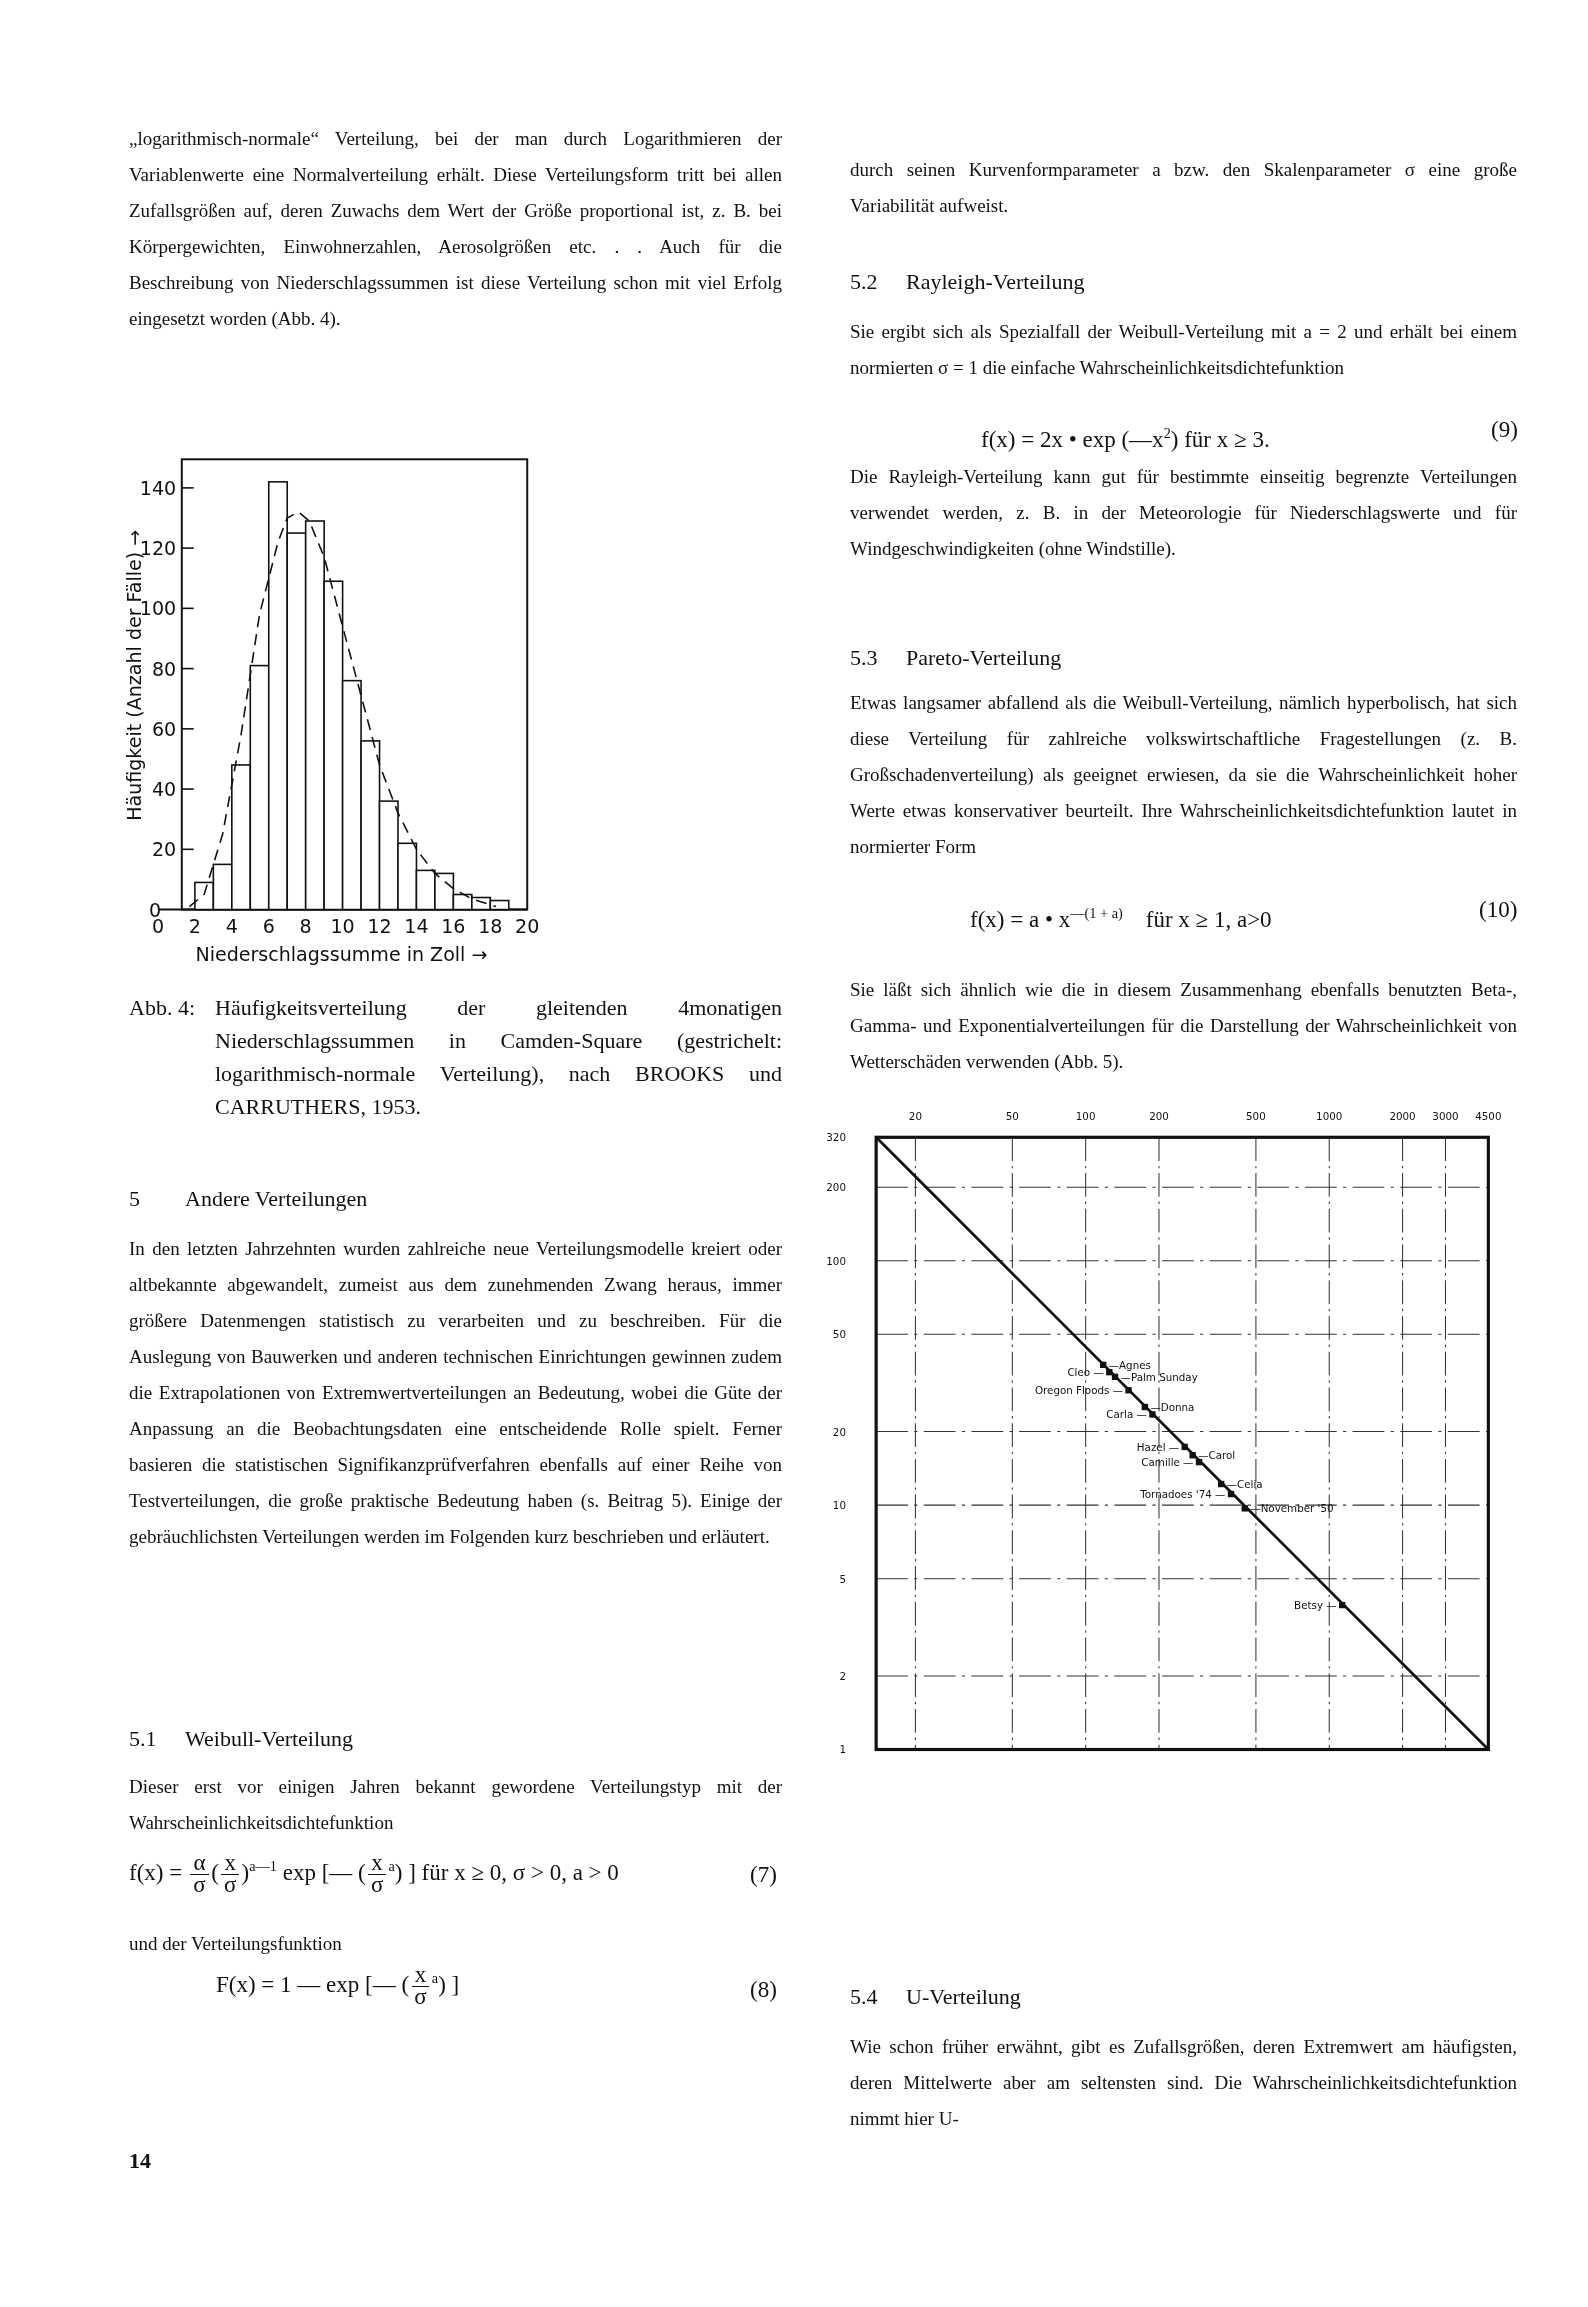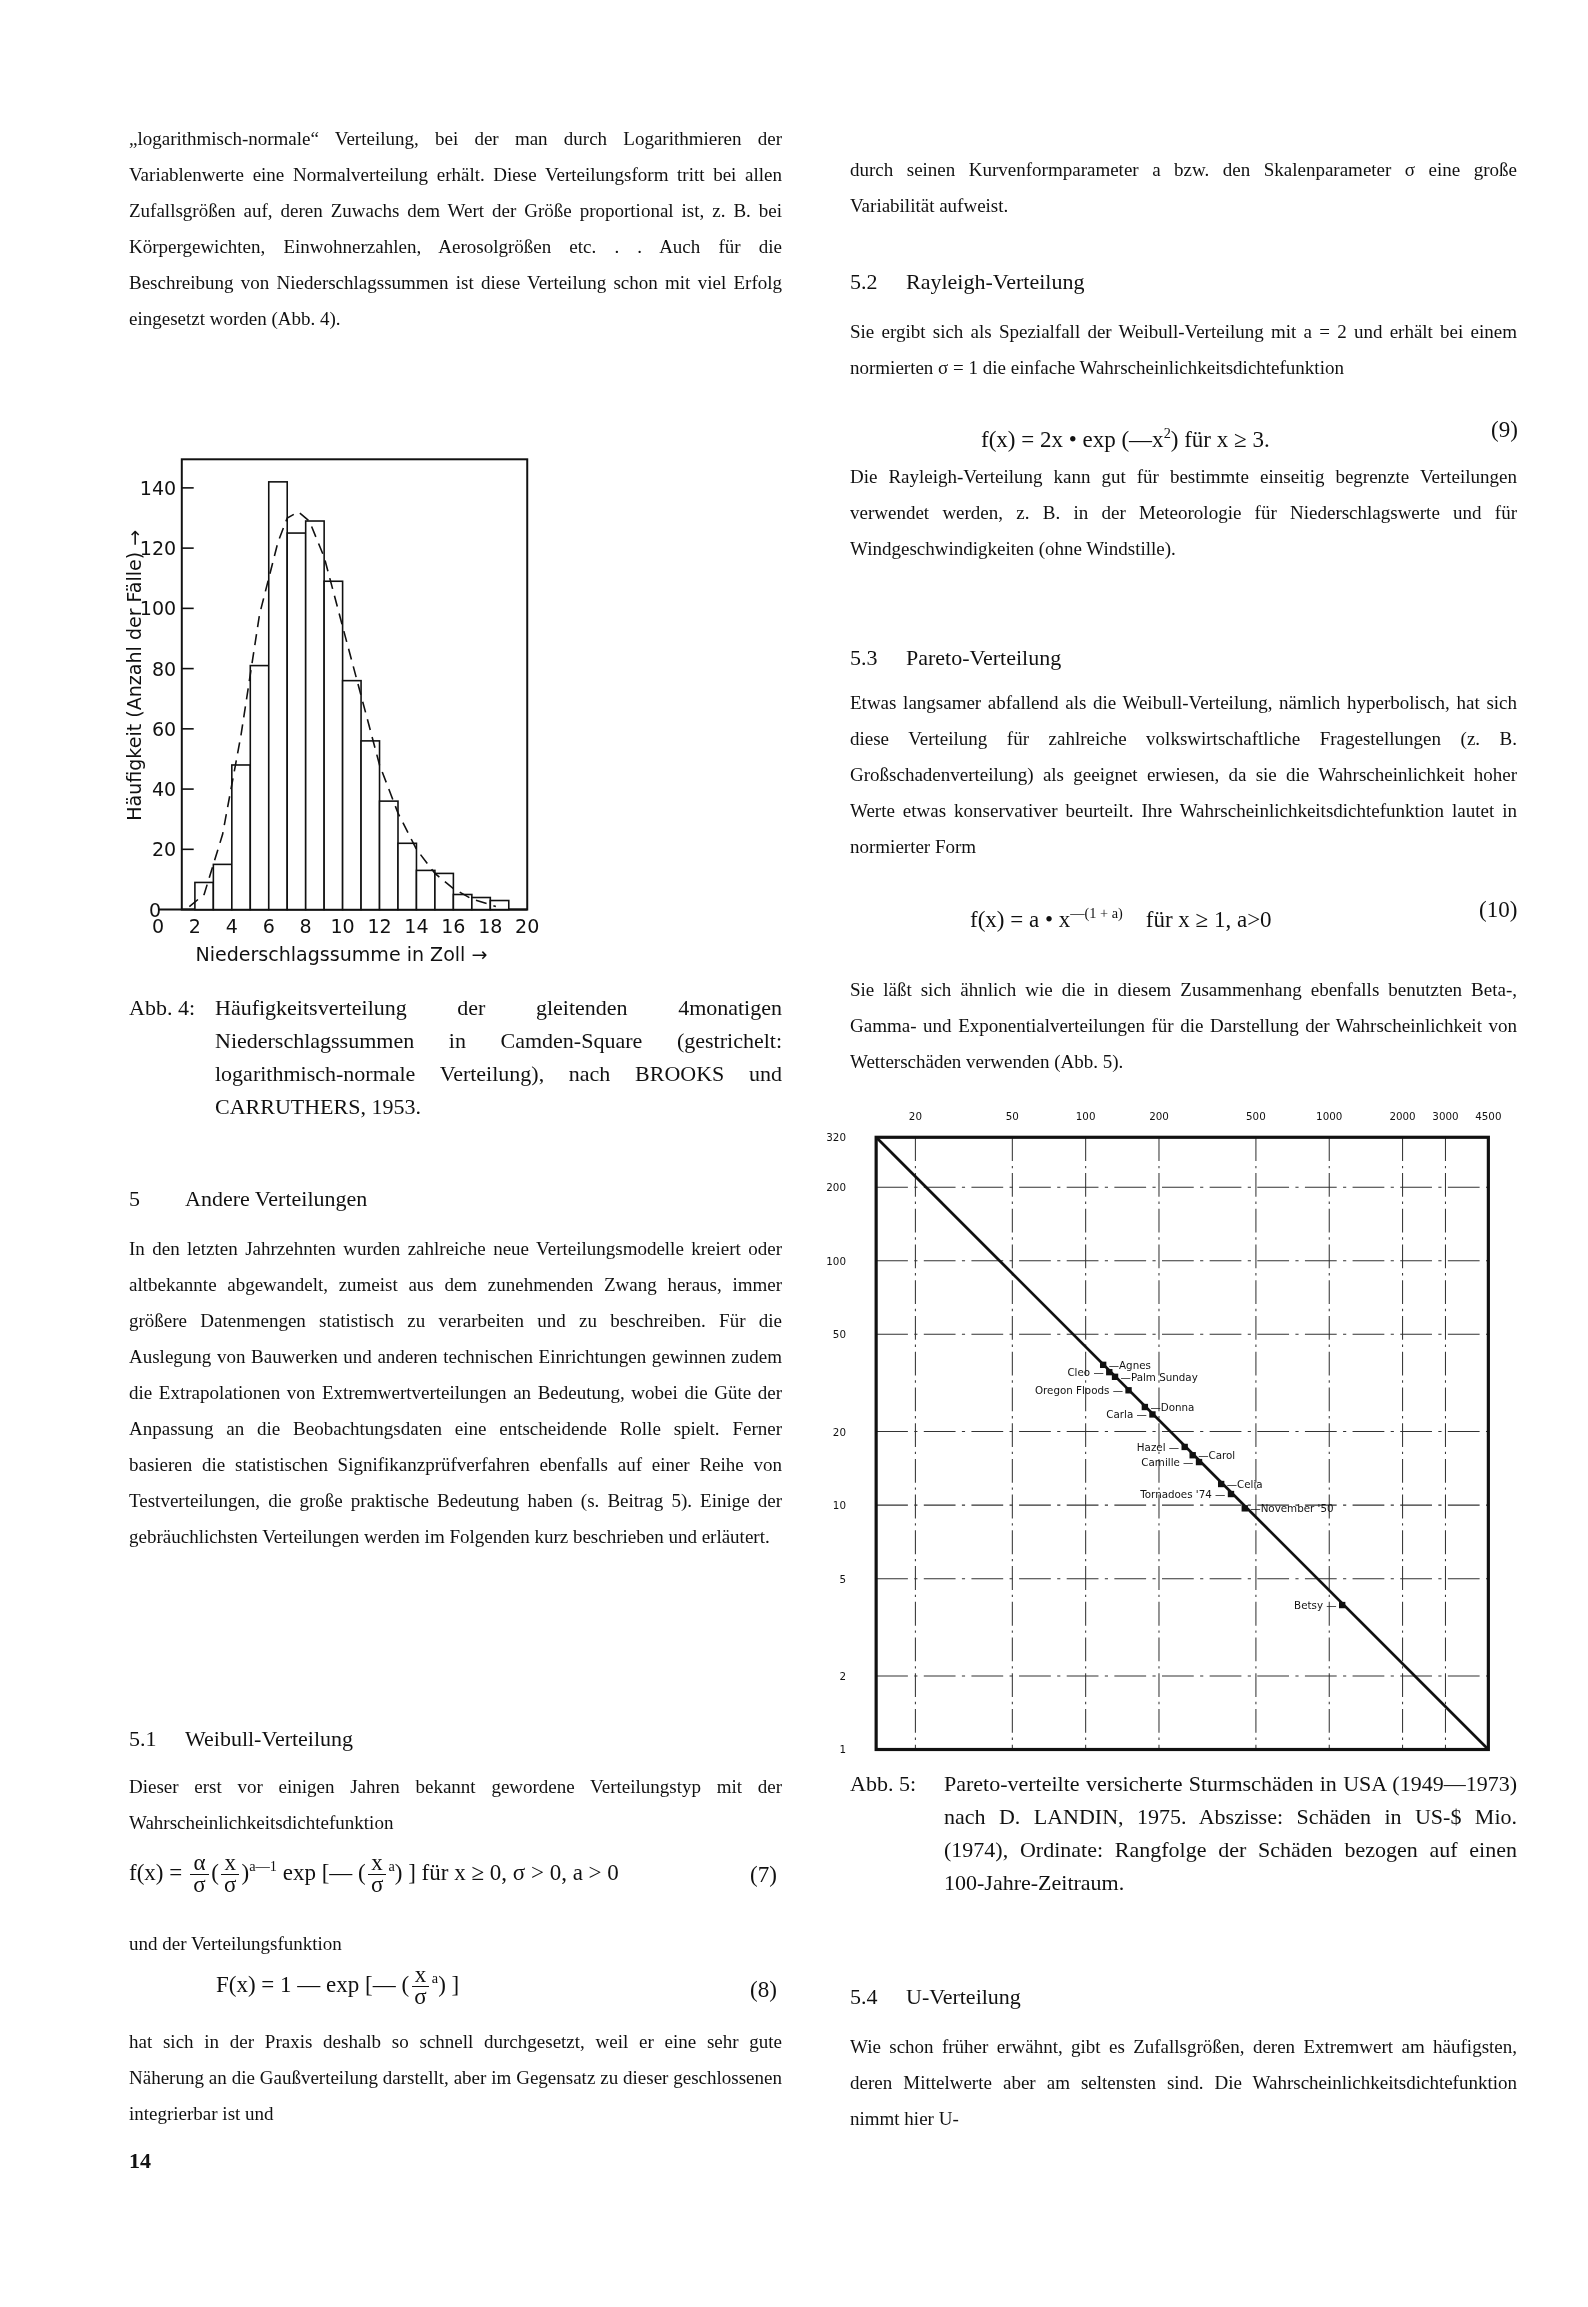--- a/index.html
+++ b/index.html
@@ -102,21 +102,20 @@
   </div>
   <div class="eqnum" style="left:750px;top:1862px;">(7)</div>
 
   <div class="block left" style="top:1926px;">und der Verteilungsfunktion</div>
 
   <div class="eq" style="left:216px;top:1962px;">
     <span>F(x) = 1 — exp [— (</span><span class="frac"><span class="n">x</span><span>σ</span></span><sup>a</sup><span>) ]</span>
   </div>
   <div class="eqnum" style="left:750px;top:1977px;">(8)</div>
 
-  <div class="block left" style="top:2024px;">hat sich in der Praxis deshalb so schnell durchgesetzt, weil er eine sehr gute Näherung an die Gaußverteilung darstellt, aber im Gegensatz zu dieser geschlossenen integrierbar ist und</div>
 
   <div class="pageno">14</div>
 
   <div class="block right" style="top:152px;">durch seinen Kurvenformparameter a bzw. den Skalenparameter σ eine große Variabilität aufweist.</div>
 
   <div class="h" style="left:850px;top:266px;">
     <span class="num">5.2</span><span>Rayleigh-Verteilung</span>
   </div>
   <div class="block right" style="top:314px;">Sie ergibt sich als Spezialfall der Weibull-Verteilung mit a = 2 und erhält bei einem normierten σ = 1 die einfache Wahrscheinlichkeitsdichtefunktion</div>
 
@@ -196,24 +195,20 @@
       <rect x="1533.5075908281678" y="1864.6553752474488" width="8" height="8" fill="#111"></rect>
       <text x="1544.5075908281678" y="1873.6553752474488" font-size="13" text-anchor="start" fill="#111">—Celia</text>
       <rect x="1545.8685184703393" y="1877.2851231984823" width="8" height="8" fill="#111"></rect>
       <text x="1542.8685184703393" y="1886.2851231984823" font-size="13" text-anchor="end" fill="#111">Tornadoes '74 —</text>
       <rect x="1563.2360857486667" y="1895.3052057947002" width="8" height="8" fill="#111"></rect>
       <text x="1574.2360857486667" y="1904.3052057947002" font-size="13" text-anchor="start" fill="#111">—November '50</text>
       <rect x="1685.9005235216646" y="2017.0904073763056" width="8" height="8" fill="#111"></rect>
       <text x="1682.9005235216646" y="2026.0904073763056" font-size="13" text-anchor="end" fill="#111">Betsy —</text>
     </svg>
 
-  <div class="cap" style="left:850px;top:1767px;width:667px;">
-    <span class="lab">Abb. 5:</span>
-    <span class="txt" style="margin-left:94px;">Pareto-verteilte versicherte Sturmschäden in USA (1949—1973) nach D. LANDIN, 1975. Abszisse: Schäden in US-$ Mio. (1974), Ordinate: Rangfolge der Schäden bezogen auf einen 100-Jahre-Zeitraum.</span>
-  </div>
 
   <div class="h" style="left:850px;top:1981px;">
     <span class="num">5.4</span><span>U-Verteilung</span>
   </div>
   <div class="block right" style="top:2029px;">Wie schon früher erwähnt, gibt es Zufallsgrößen, deren Extremwert am häufigsten, deren Mittelwerte aber am seltensten sind. Die Wahrscheinlichkeitsdichtefunktion nimmt hier U-</div>
 
 </div>
 
 
 </body></html>

